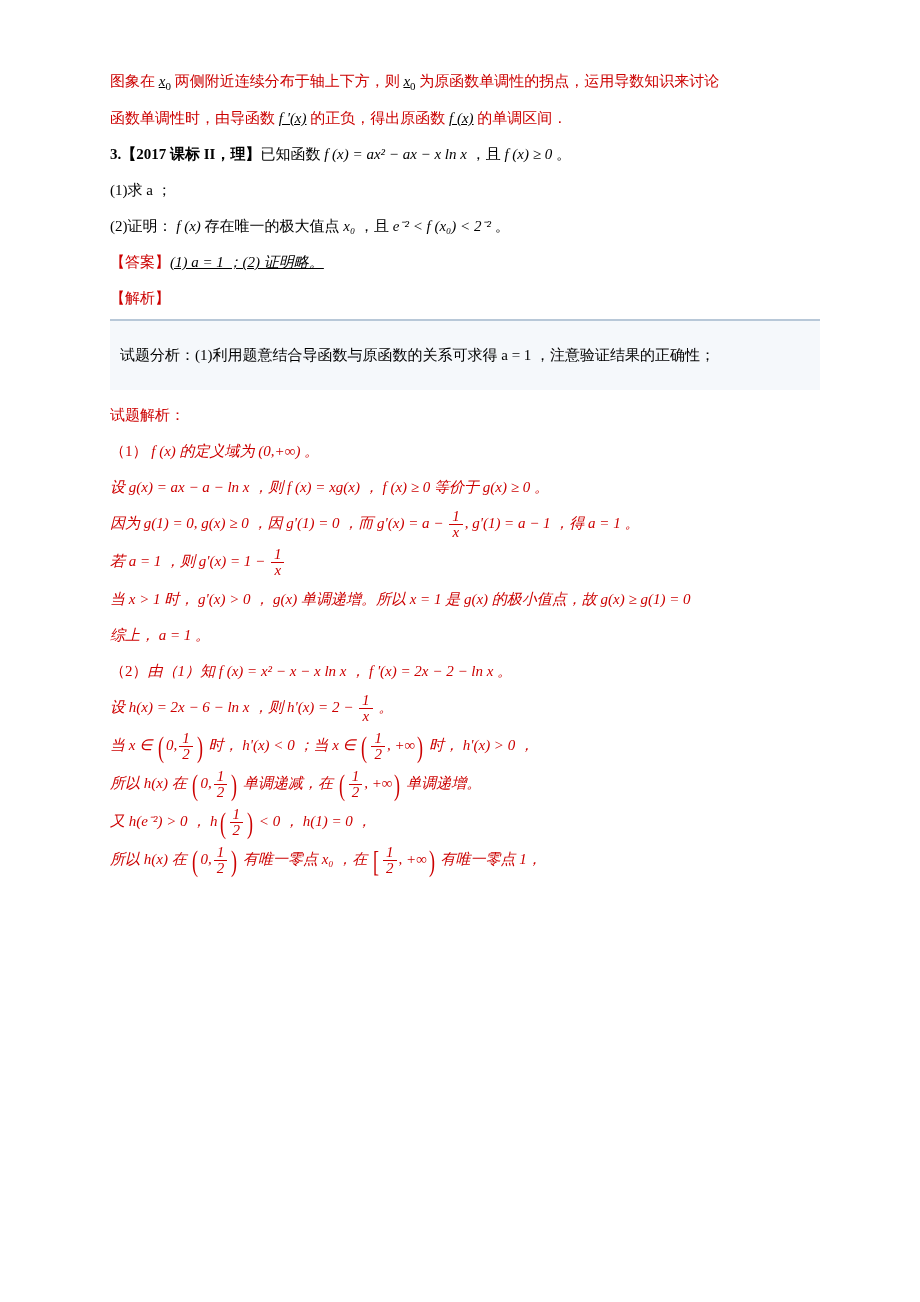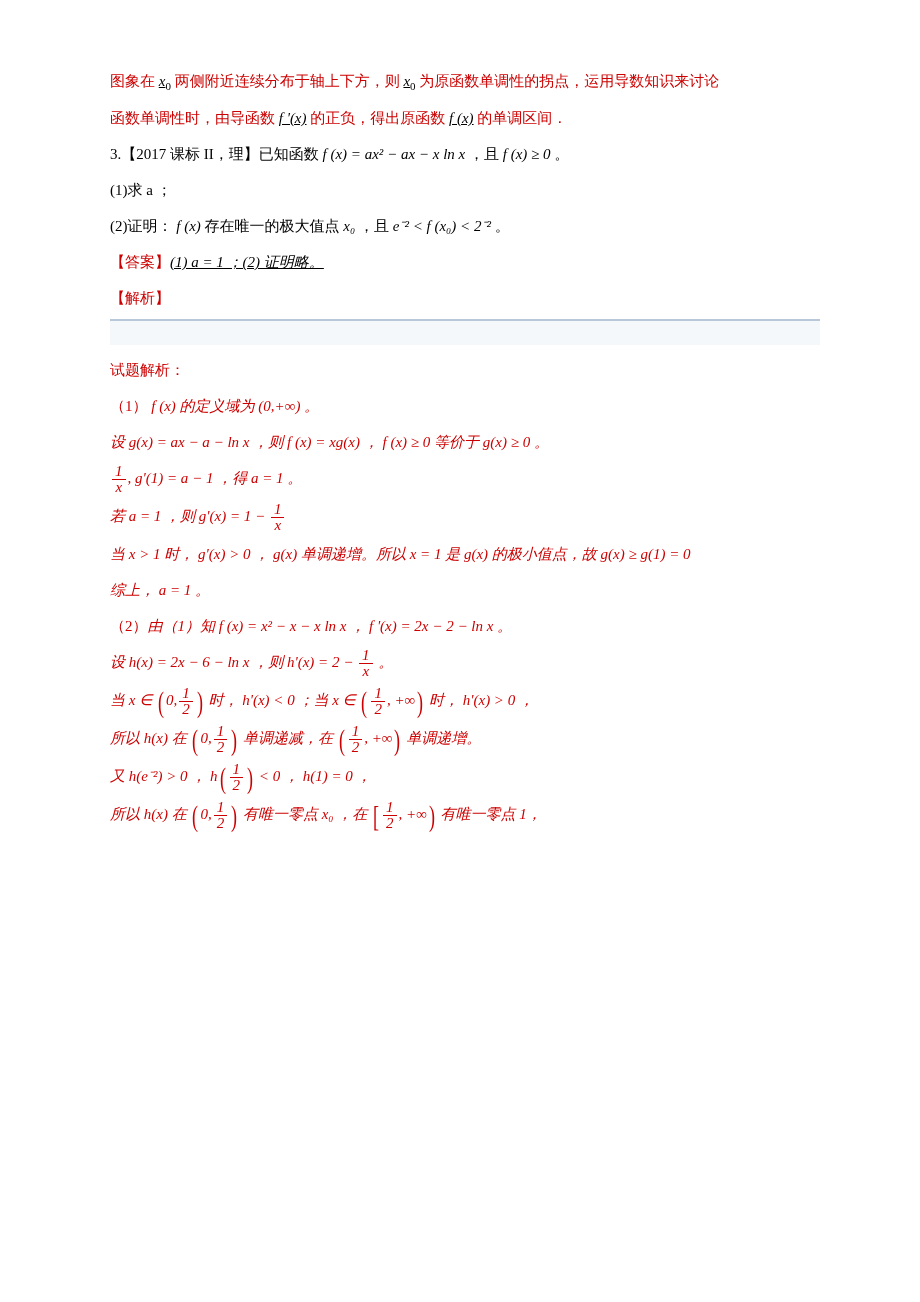--- a/index.html
+++ b/index.html
@@ -8,21 +8,21 @@
       margin: 0;
       padding: 60px 100px 40px 110px;
       font-family: "SimSun", "Songti SC", serif;
       font-size: 15px;
       line-height: 2.0;
       color: #000;
       background: #fff;
     }
     .red { color: #c00; }
     .black { color: #000; text-decoration: underline; }
-    .bold { font-weight: normal; }
+    .bold { font-weight: bold; }
     p { margin: 0; padding: 0; }
     .line { margin: 6px 0; font-size: 15px; }
     .math { font-family: "Times New Roman", serif; font-style: italic; }
     .sub { font-size: 11px; vertical-align: sub; font-style: normal; }
     .frac {
       display: inline-block;
       vertical-align: middle;
       text-align: center;
       font-family: "Times New Roman", serif;
       margin: 0 2px;
@@ -69,32 +69,33 @@
   <span>(2)证明： </span><span class="math">f (x)</span><span> 存在唯一的极大值点 </span><span class="math">x₀</span><span> ，且 </span><span class="math">e⁻² &lt; f (x₀) &lt; 2⁻²</span><span> 。</span>
 </p>
 
 <p class="line red">
   <span>【答案】</span><span class="black math">(1) a = 1 ；(2) 证明略。</span>
 </p>
 
 <p class="line red">【解析】</p>
 
 <div class="analysis-box">
+  <p class="line">试题分析：(1)利用题意结合导函数与原函数的关系可求得 a = 1 ，注意验证结果的正确性；</p>
 </div>
 
 <p class="line red">试题解析：</p>
 
 <p class="line">
   <span class="red">（1）</span><span class="red math"> f (x) 的定义域为 (0,+∞) 。</span>
 </p>
 
 <p class="line red math">设 g(x) = ax − a − ln x ，则 f (x) = xg(x) ， f (x) ≥ 0 等价于 g(x) ≥ 0 。</p>
 
 <p class="line red">
-  <span class="frac math"><span class="num">1</span><span class="den">x</span></span><span class="math">, g'(1) = a − 1 ，得 a = 1 。</span>
+  <span class="math">因为 g(1) = 0, g(x) ≥ 0 ，因 g'(1) = 0 ，而 g'(x) = a − </span><span class="frac math"><span class="num">1</span><span class="den">x</span></span><span class="math">, g'(1) = a − 1 ，得 a = 1 。</span>
 </p>
 
 <p class="line red">
   <span class="math">若 a = 1 ，则 g'(x) = 1 − </span><span class="frac math"><span class="num">1</span><span class="den">x</span></span>
 </p>
 
 <p class="line red math">当 x &gt; 1 时， g'(x) &gt; 0 ， g(x) 单调递增。所以 x = 1 是 g(x) 的极小值点，故 g(x) ≥ g(1) = 0</p>
 
 <p class="line red math">综上， a = 1 。</p>
 

